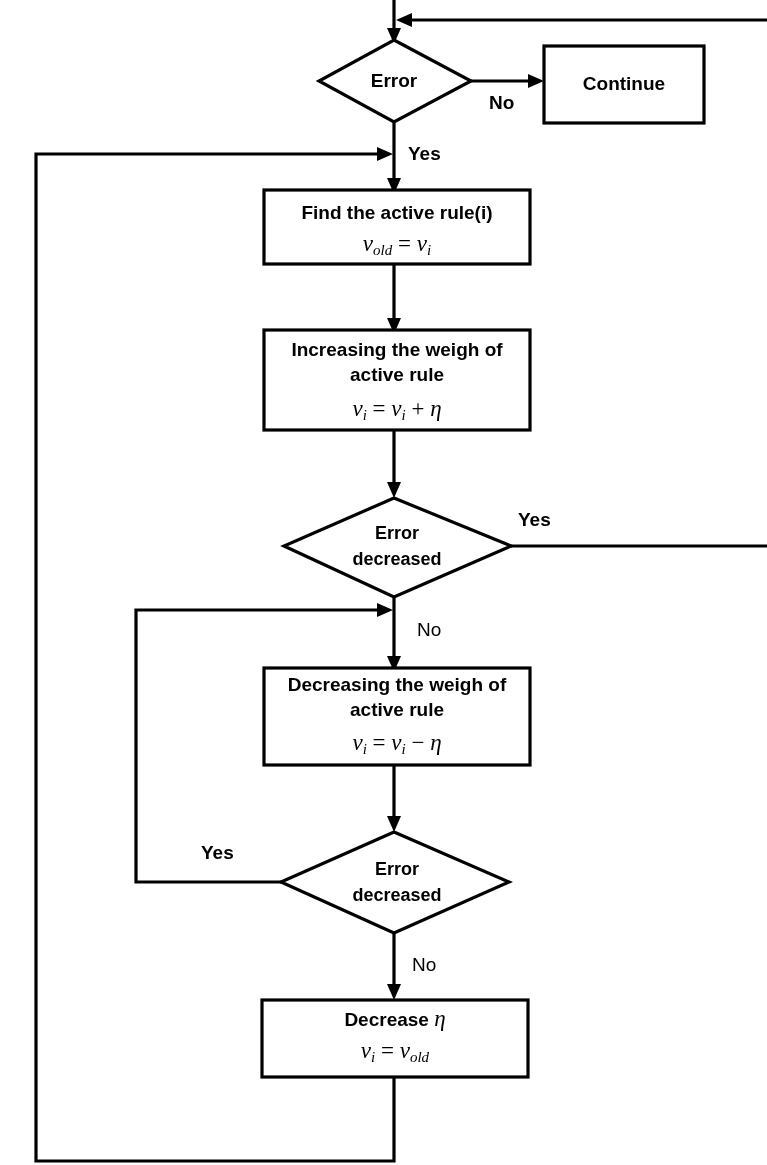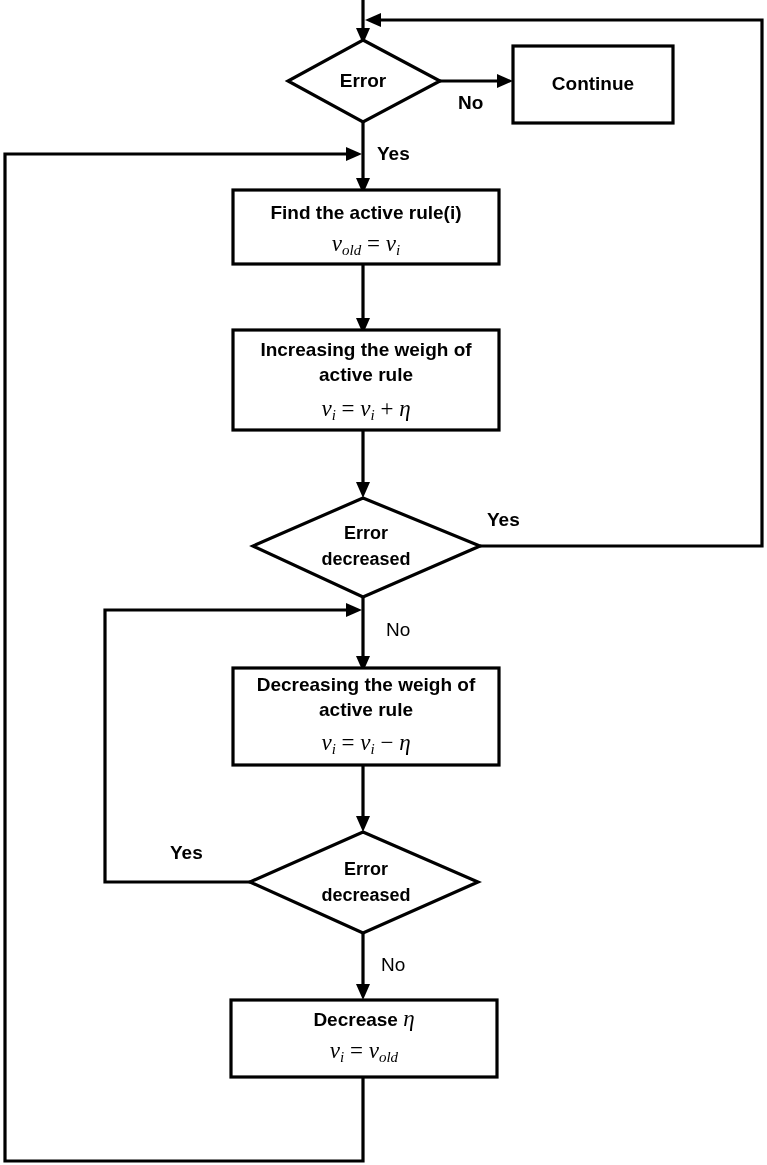--- a/index.html
+++ b/index.html
@@ -11,20 +11,21 @@
     width: 767px;
     height: 1165px;
     font-family: "Liberation Sans", sans-serif;
     overflow: hidden;
   }
   #flowchart-root {
     position: relative;
     width: 679px;
     height: 1165px;
     background: #ffffff;
+    margin-left: 31px;
   }
   svg.chart-canvas {
     position: absolute;
     top: 0;
     left: 0;
     width: 767px;
     height: 1165px;
     display: block;
   }
   .node-shape {

